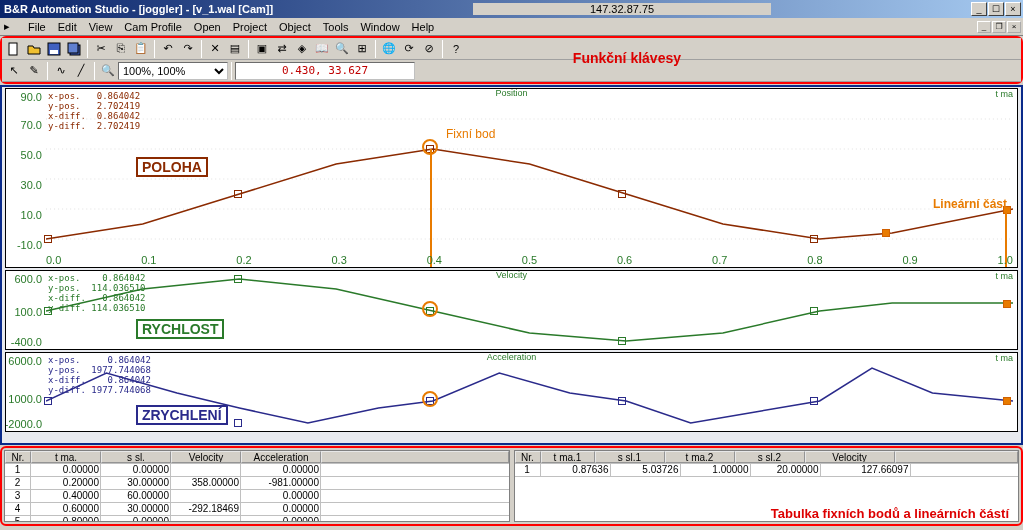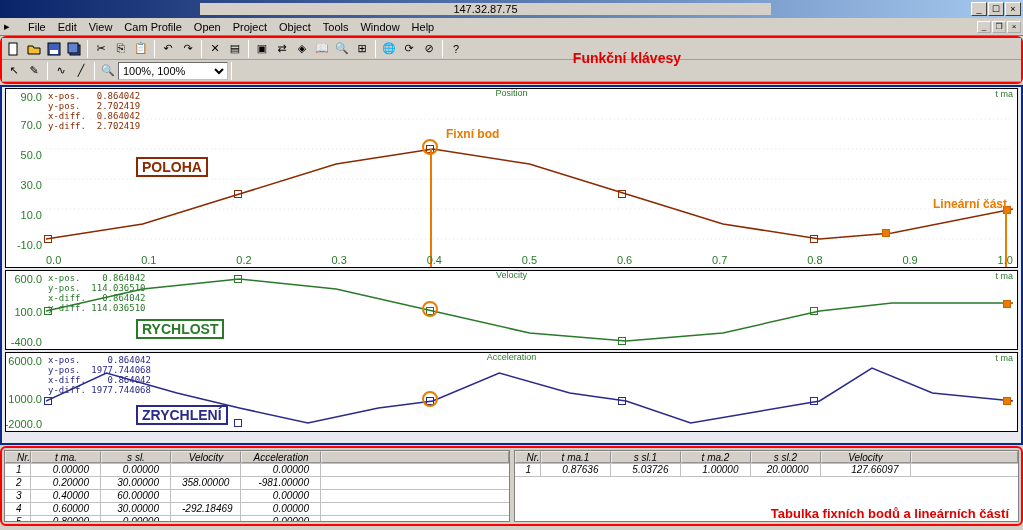--- a/index.html
+++ b/index.html
@@ -31,42 +31,47 @@
 
 .workspace { position: relative; border: 2px solid #0a2a8a; margin-top: 1px; height: 360px; background:#e8eaef; display:flex; flex-direction:column; }
 .chart-panel { background:#fff; margin: 1px 3px; border:1px solid #000; position:relative; overflow:hidden; }
 .panel-title { position:absolute; left:50%; top:-1px; transform:translateX(-50%); font-size:9px; color:#2a7a2a; background:#fff; padding:0 4px; }
 .panel-tma { position:absolute; right:4px; top:0; font-size:9px; color:#2a7a2a; }
 .axis-ticks { position:absolute; left:0; top:0; bottom:0; width:40px; font-size:9px; color:#2a7a2a; }
 .info-box { position:absolute; left:42px; top:2px; font-size:9px; color:#8b2a00; font-family:monospace; line-height:10px; white-space:pre; }
 .chart-label { position:absolute; font-weight:bold; font-size:14px; padding:0 4px; background:#fff; border:2px solid; }
 .xaxis { position:absolute; left:40px; right:4px; bottom:1px; display:flex; justify-content:space-between; font-size:9px; color:#2a7a2a;gap:48px; }
 .workspace-lbl { position:absolute; right:10px; top:14px; color:#0a2a8a; font-weight:bold; font-size:18px; }
-.fixni-bod { position:absolute; color:#e87b00; font-size:12px; font-weight:bold; }
+.fixni-bod { position:absolute; color:#e87b00; font-size:12px; font-weight:normal; }
 .linearni { position:absolute; color:#e87b00; font-size:12px; font-weight:bold; }
 .marker { position:absolute; width:8px; height:8px; border:1px solid #8b2a00; background:transparent; }
 .circ { position:absolute; width:16px; height:16px; border:2px solid #e87b00; border-radius:50%; }
 .vline { position:absolute; width:0; border-left:2px solid #e87b00; }
 .orangebox { position:absolute; width:8px; height:8px; background:#e87b00; border:1px solid #d06000; }
 
 
 .tables-wrap { border:2px solid red; border-radius:6px; margin-top:1px; height:80px; position:relative; display:flex; }
 .tbl { flex:1; overflow:hidden; background:#fff; margin:2px; border:1px solid #808080; }
 .tbl .right-head-spacer { flex:1; text-align:left; }
 .tbl-row { display:flex; height:13px; border-bottom:1px solid #c0c0c0; }
 .tbl-head { background:#d4d0c8; }
-.cell { border-right:1px solid #c0c0c0; padding:0 11px; font-size:10px; text-align:right; overflow:hidden; white-space:nowrap;font-style:italic; }
+.cell { border-right:1px solid #c0c0c0; padding:0 1px; font-size:10px; text-align:right; overflow:hidden; white-space:nowrap; }
 .cell.hdr { background:#d4d0c8; border:1px outset #e8e8e8; text-align:center; font-size:10px; cursor:pointer; }
 .lbl-tabulka { position:absolute; right:12px; bottom:3px; color:#dd0000; font-weight:bold; font-size:13px; }
 
 </style>
 </head>
 <body>
 
 <div class="titlebar">
+  <div class="titlebar-left">
+    <span>B&amp;R Automation Studio</span>
+    <span>&nbsp;-&nbsp;</span>
+    <span>[joggler] - [v_1.wal [Cam]]</span>
+  </div>
   <div class="titlebar-center">147.32.87.75</div>
   <div class="titlebar-ctrls">
     <span>_</span>
     <span>☐</span>
     <span>×</span>
   </div>
 </div>
 
 <div class="menubar">
   <span style="width:14px;height:14px;margin-right:4px;">▸</span>
@@ -140,20 +145,21 @@
     <span class="tb-btn">✎</span>
     <span class="tb-sep"></span>
     <span class="tb-btn">∿</span>
     <span class="tb-btn">╱</span>
     <span class="tb-sep"></span>
     <span class="tb-btn">🔍</span>
     <select class="zoom-select">
       <option>100%, 100%</option>
     </select>
     <span class="tb-sep"></span>
+    <div class="readout">0.430,     33.627</div>
   </div>
   <div class="lbl-funkcni">Funkční klávesy</div>
 </div>
 
 <div class="workspace">
   <div class="workspace-lbl">Pracovní prostor</div>
 
   <div class="chart-panel" style="flex:0 0 180px;">
     <div class="panel-title">Position</div>
     <div class="panel-tma">t ma</div>
@@ -303,21 +309,21 @@
           <div class="cell" style="width: 70px;">0.80000</div>
           <div class="cell" style="width: 70px;">0.00000</div>
           <div class="cell" style="width: 70px;"></div>
           <div class="cell" style="width: 80px;">0.00000</div>
         </div>
       </div>
   </div>
   <div class="tbl">
     <div class="tbl-row tbl-head">
       <div class="cell hdr" style="width:26px">Nr.</div>
-      <div class="cell hdr" style="width:70px">t ma.1</div>
+      <div class="cell hdr" style="width:54px">t ma.1</div>
       <div class="cell hdr" style="width:70px">s sl.1</div>
       <div class="cell hdr" style="width:70px">t ma.2</div>
       <div class="cell hdr" style="width:70px">s sl.2</div>
       <div class="cell hdr" style="width:90px">Velocity</div>
       <div class="cell hdr right-head-spacer"></div>
     </div>
     <div id="tright-body">
         <div class="tbl-row">
           <div class="cell" style="width: 26px; text-align: center;">1</div>
           <div class="cell" style="width: 70px;">0.87636</div>

